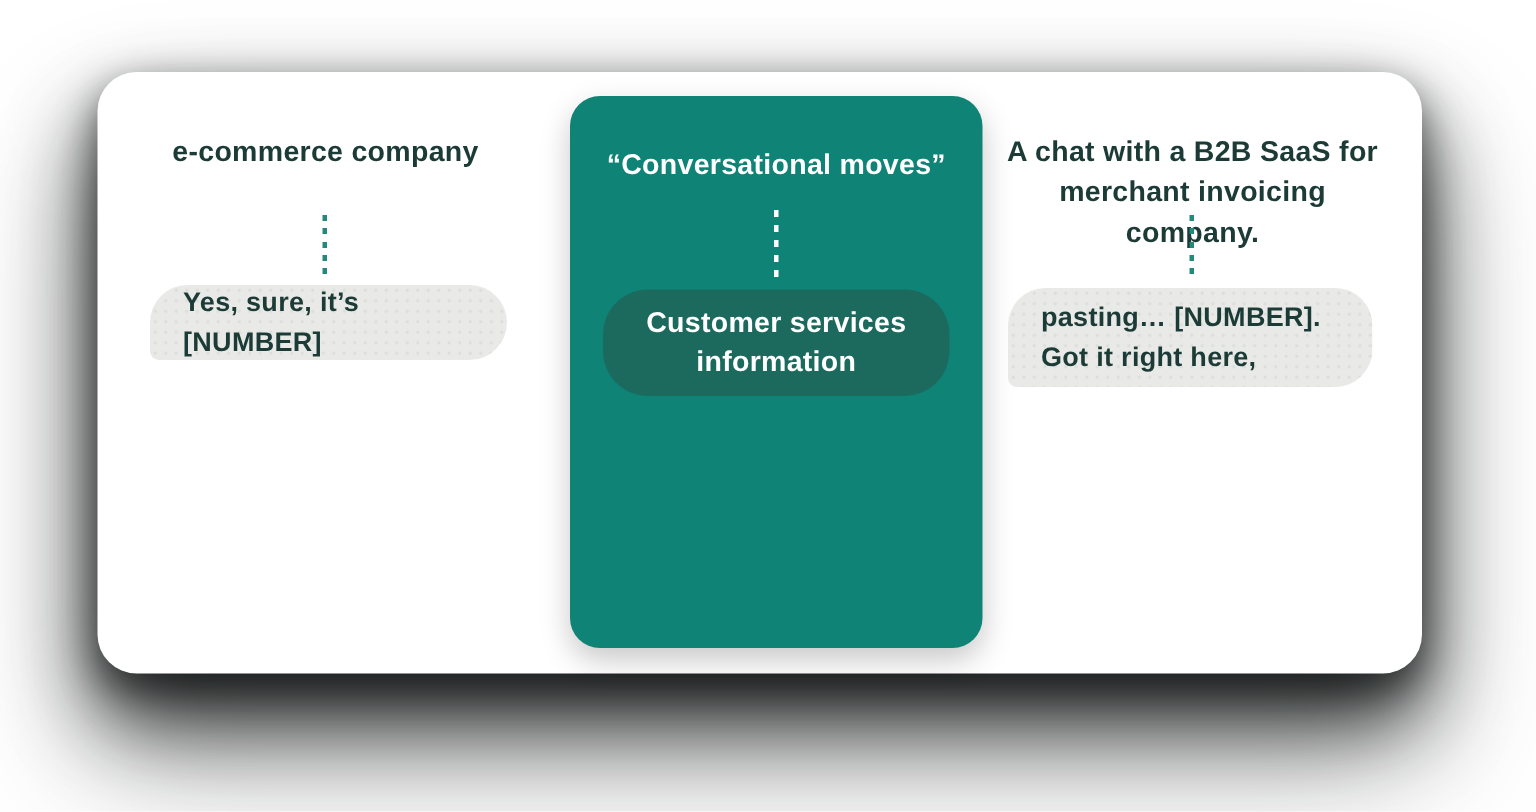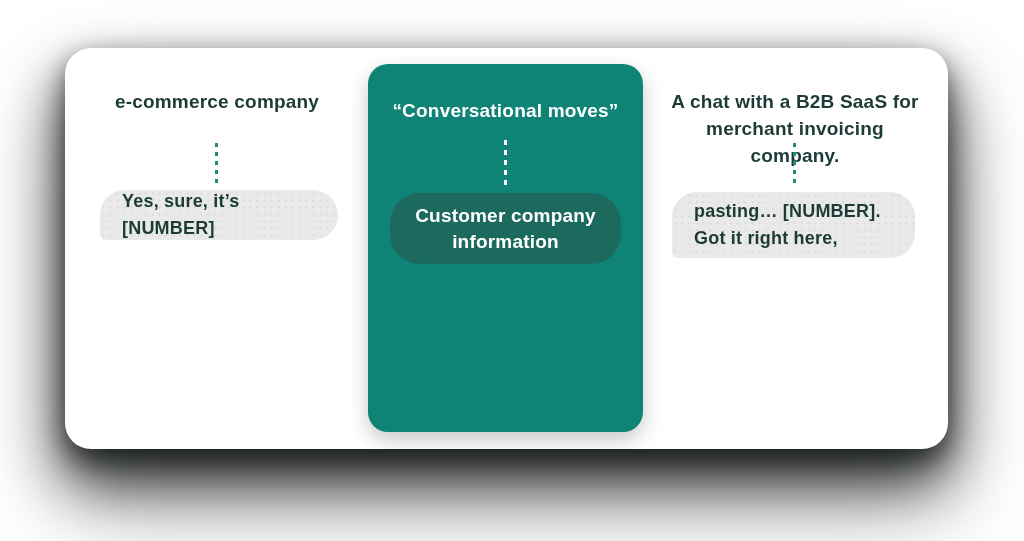--- a/index.html
+++ b/index.html
@@ -58,21 +58,21 @@
     color:var(--bubble-text);
     font-size:18px;font-weight:600;line-height:27px;letter-spacing:.2px;
     display:flex;flex-direction:column;justify-content:center;
     padding-left:22px;padding-right:12px;
   }
   .bubble span{display:block;}
   .bubble-left{left:35px;top:142px;width:238px;height:50px;}
   .bubble-right{left:607px;top:144px;width:243px;height:66px;}
   
   .panel{
-    position:absolute;left:303px;top:16px;width:275px;height:368px;
+    position:absolute;left:315px;top:16px;width:275px;height:368px;
     background:var(--teal-panel);
     border-radius:20px;
     box-shadow:0 8px 20px rgba(0,0,0,0.22);
   }
   .panel-heading{
     position:absolute;left:0;top:36px;width:100%;
     text-align:center;color:#ffffff;
     font-size:19px;font-weight:bold;letter-spacing:.2px;
   }
   .connector-center{
@@ -103,21 +103,21 @@
     </h3>
     <div class="connector connector-left"></div>
     <div class="bubble bubble-left">
       <span>Yes, sure, it’s [NUMBER]</span>
     </div>
 
     <div class="panel">
       <h3 class="panel-heading">“Conversational moves”</h3>
       <div class="connector-center"></div>
       <div class="pill">
-        <span>Customer company</span>
+        <span>Customer services</span>
         <span>information</span>
       </div>
     </div>
 
     <h3 class="heading heading-right">
       <span>A chat with a B2B SaaS for</span>
       <span>merchant invoicing company.</span>
     </h3>
     <div class="connector connector-right"></div>
     <div class="bubble bubble-right">

